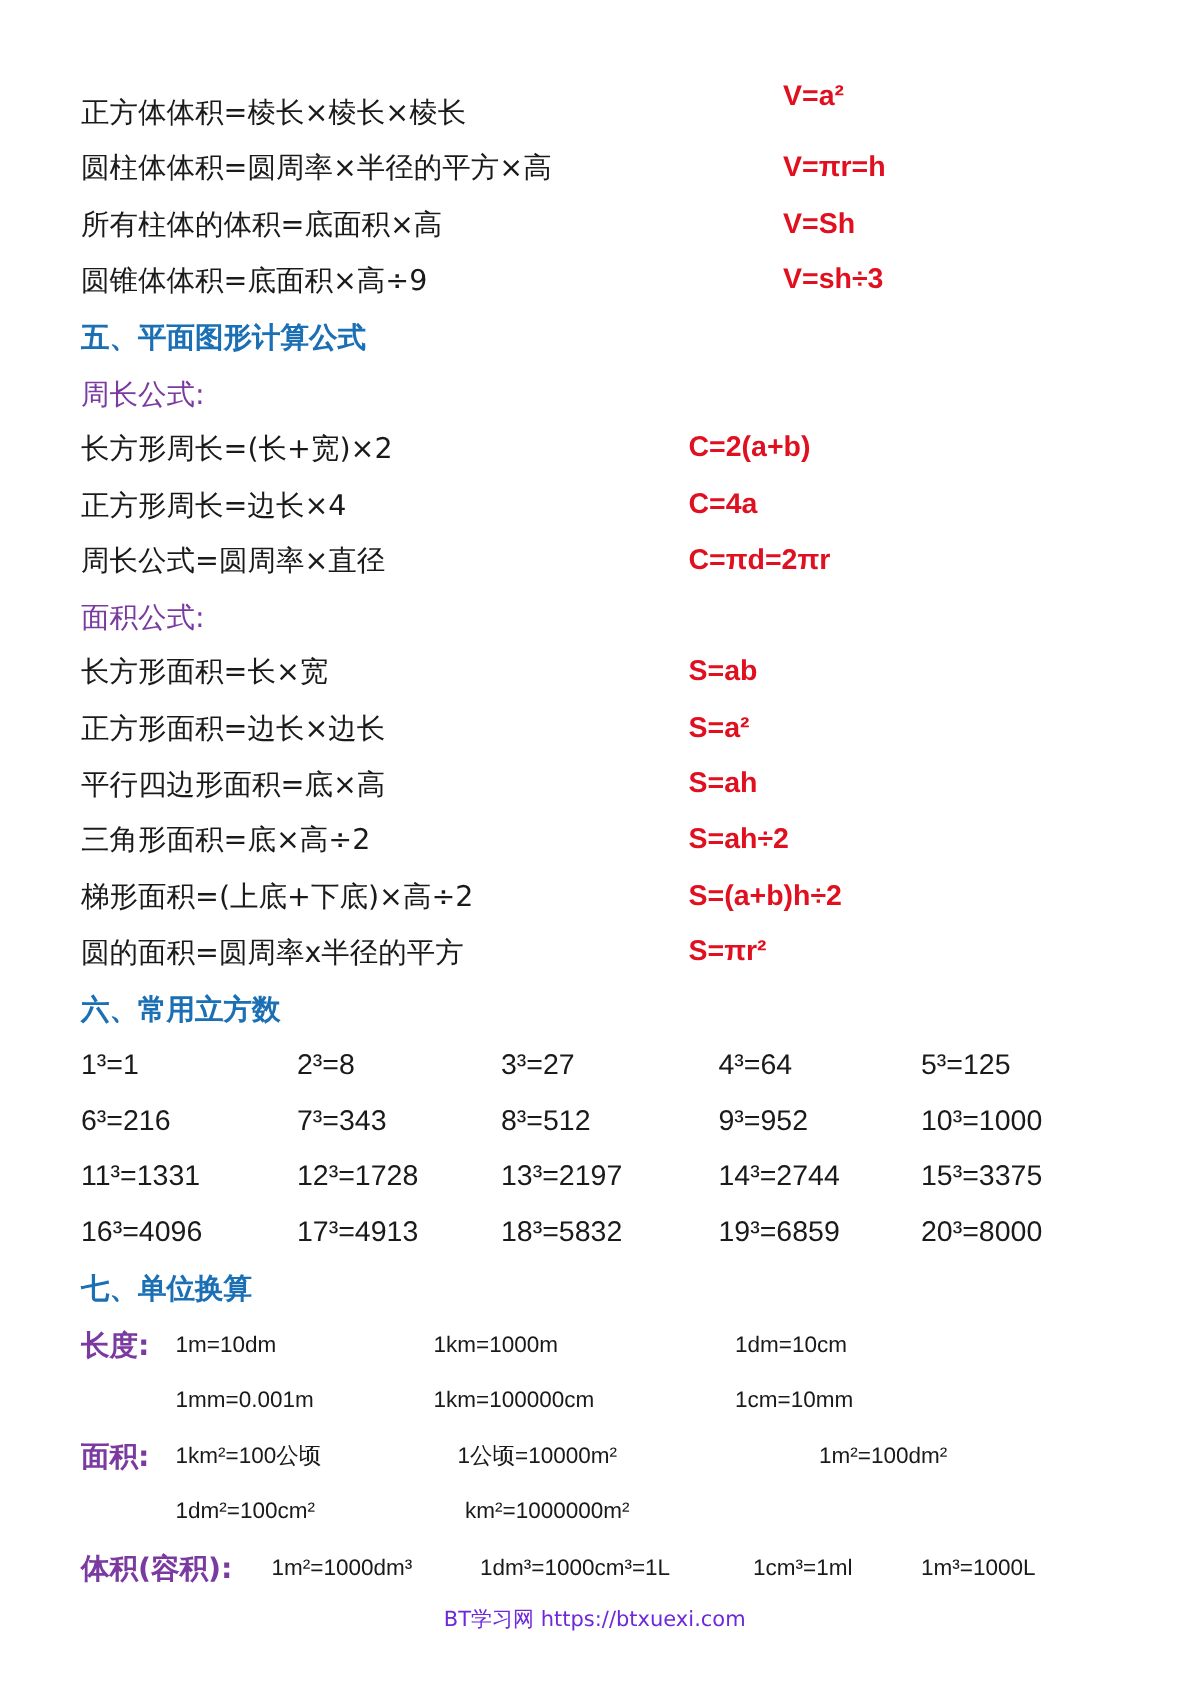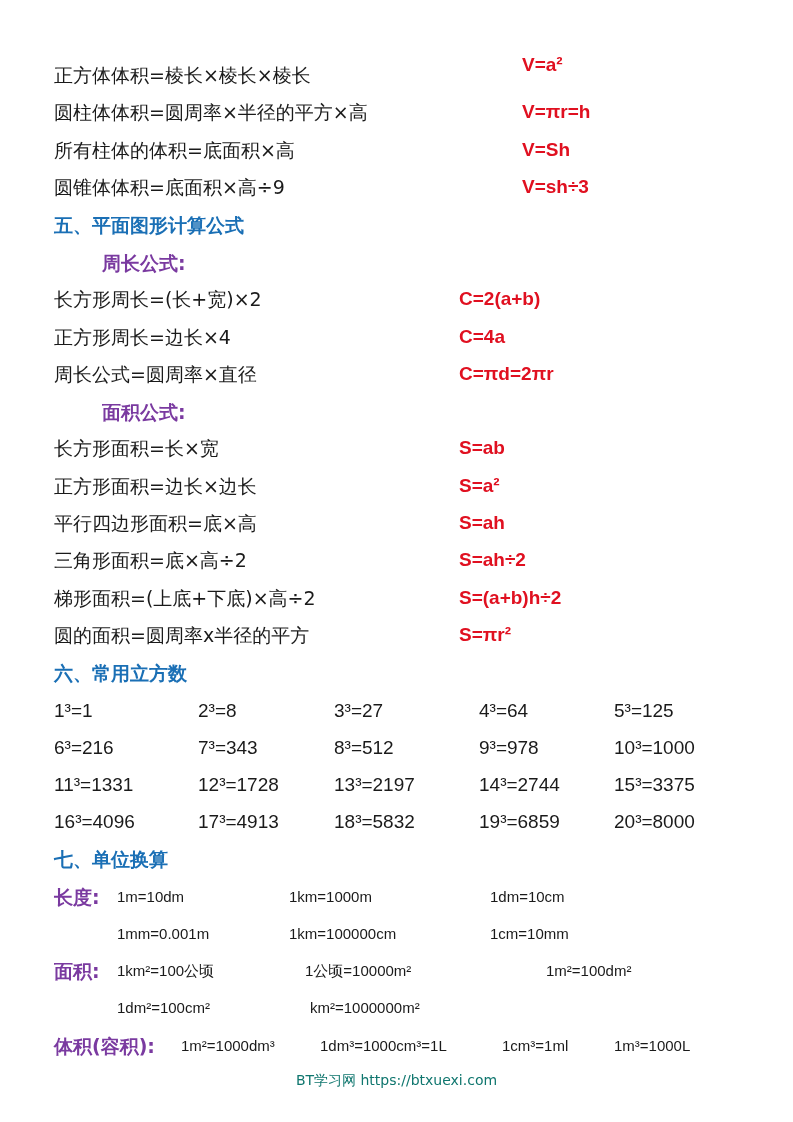--- a/index.html
+++ b/index.html
@@ -1,24 +1,24 @@
 <!DOCTYPE html>
 <html><head>
   <meta charset="utf-8">
   <style>
     html, body { margin: 0; padding: 0; background: #ffffff; }
     body { width: 793px; height: 1122px; position: relative; overflow: hidden; font-family: "DejaVu Sans", sans-serif; color: #1a1a1a; }
     .line { position: absolute; left: 54px; font-size: 19px; line-height: 24px; white-space: nowrap; }
     .formula { position: absolute; font-family: "Liberation Sans", sans-serif; font-weight: bold; color: #e01020; font-size: 19px; line-height: 24px; white-space: nowrap; }
     .h-blue { position: absolute; left: 54px; font-size: 19px; font-weight: bold; color: #1a6fb5; line-height: 24px; }
-    .h-purple { position: absolute; left: 54px; font-size: 19px; font-weight: bold; color: #7a3aa0; line-height: 24px; margin-left: 48px; }
+    .h-purple { position: absolute; left: 54px; font-size: 19px; font-weight: normal; color: #7a3aa0; line-height: 24px; }
     .cube { position: absolute; font-family: "Liberation Sans", sans-serif; font-size: 19px; line-height: 24px; white-space: nowrap; color: #1a1a1a; }
     .unit { position: absolute; font-family: "Liberation Sans", sans-serif; font-size: 15px; line-height: 24px; white-space: nowrap; color: #1a1a1a; }
     .lbl-purple { position: absolute; left: 54px; font-size: 19px; font-weight: bold; color: #7a3aa0; line-height: 24px; }
-    .footer { position: absolute; left: 0; width: 793px; top: 1070px; text-align: center; font-size: 14px; color: #0f766e; line-height: 20px; }
+    .footer { position: absolute; left: 0; width: 793px; top: 1070px; text-align: center; font-size: 14px; color: #6d28d9; line-height: 20px; }
   </style>
 </head>
 <body>
 
 <div class="line" style="top:63px">正方体体积=棱长×棱长×棱长</div>
 <div class="formula" style="top:53px;left:522px">V=a²</div>
 <div class="line" style="top:100px">圆柱体体积=圆周率×半径的平方×高</div>
 <div class="formula" style="top:100px;left:522px">V=πr=h</div>
 <div class="line" style="top:138px">所有柱体的体积=底面积×高</div>
 <div class="formula" style="top:138px;left:522px">V=Sh</div>
@@ -54,21 +54,21 @@
 
 <div class="cube" style="top:699px;left:54px">1³=1</div>
 <div class="cube" style="top:699px;left:198px">2³=8</div>
 <div class="cube" style="top:699px;left:334px">3³=27</div>
 <div class="cube" style="top:699px;left:479px">4³=64</div>
 <div class="cube" style="top:699px;left:614px">5³=125</div>
 
 <div class="cube" style="top:736px;left:54px">6³=216</div>
 <div class="cube" style="top:736px;left:198px">7³=343</div>
 <div class="cube" style="top:736px;left:334px">8³=512</div>
-<div class="cube" style="top:736px;left:479px">9³=978</div>
+<div class="cube" style="top:736px;left:479px">9³=952</div>
 <div class="cube" style="top:736px;left:614px">10³=1000</div>
 
 <div class="cube" style="top:773px;left:54px">11³=1331</div>
 <div class="cube" style="top:773px;left:198px">12³=1728</div>
 <div class="cube" style="top:773px;left:334px">13³=2197</div>
 <div class="cube" style="top:773px;left:479px">14³=2744</div>
 <div class="cube" style="top:773px;left:614px">15³=3375</div>
 
 <div class="cube" style="top:810px;left:54px">16³=4096</div>
 <div class="cube" style="top:810px;left:198px">17³=4913</div>

